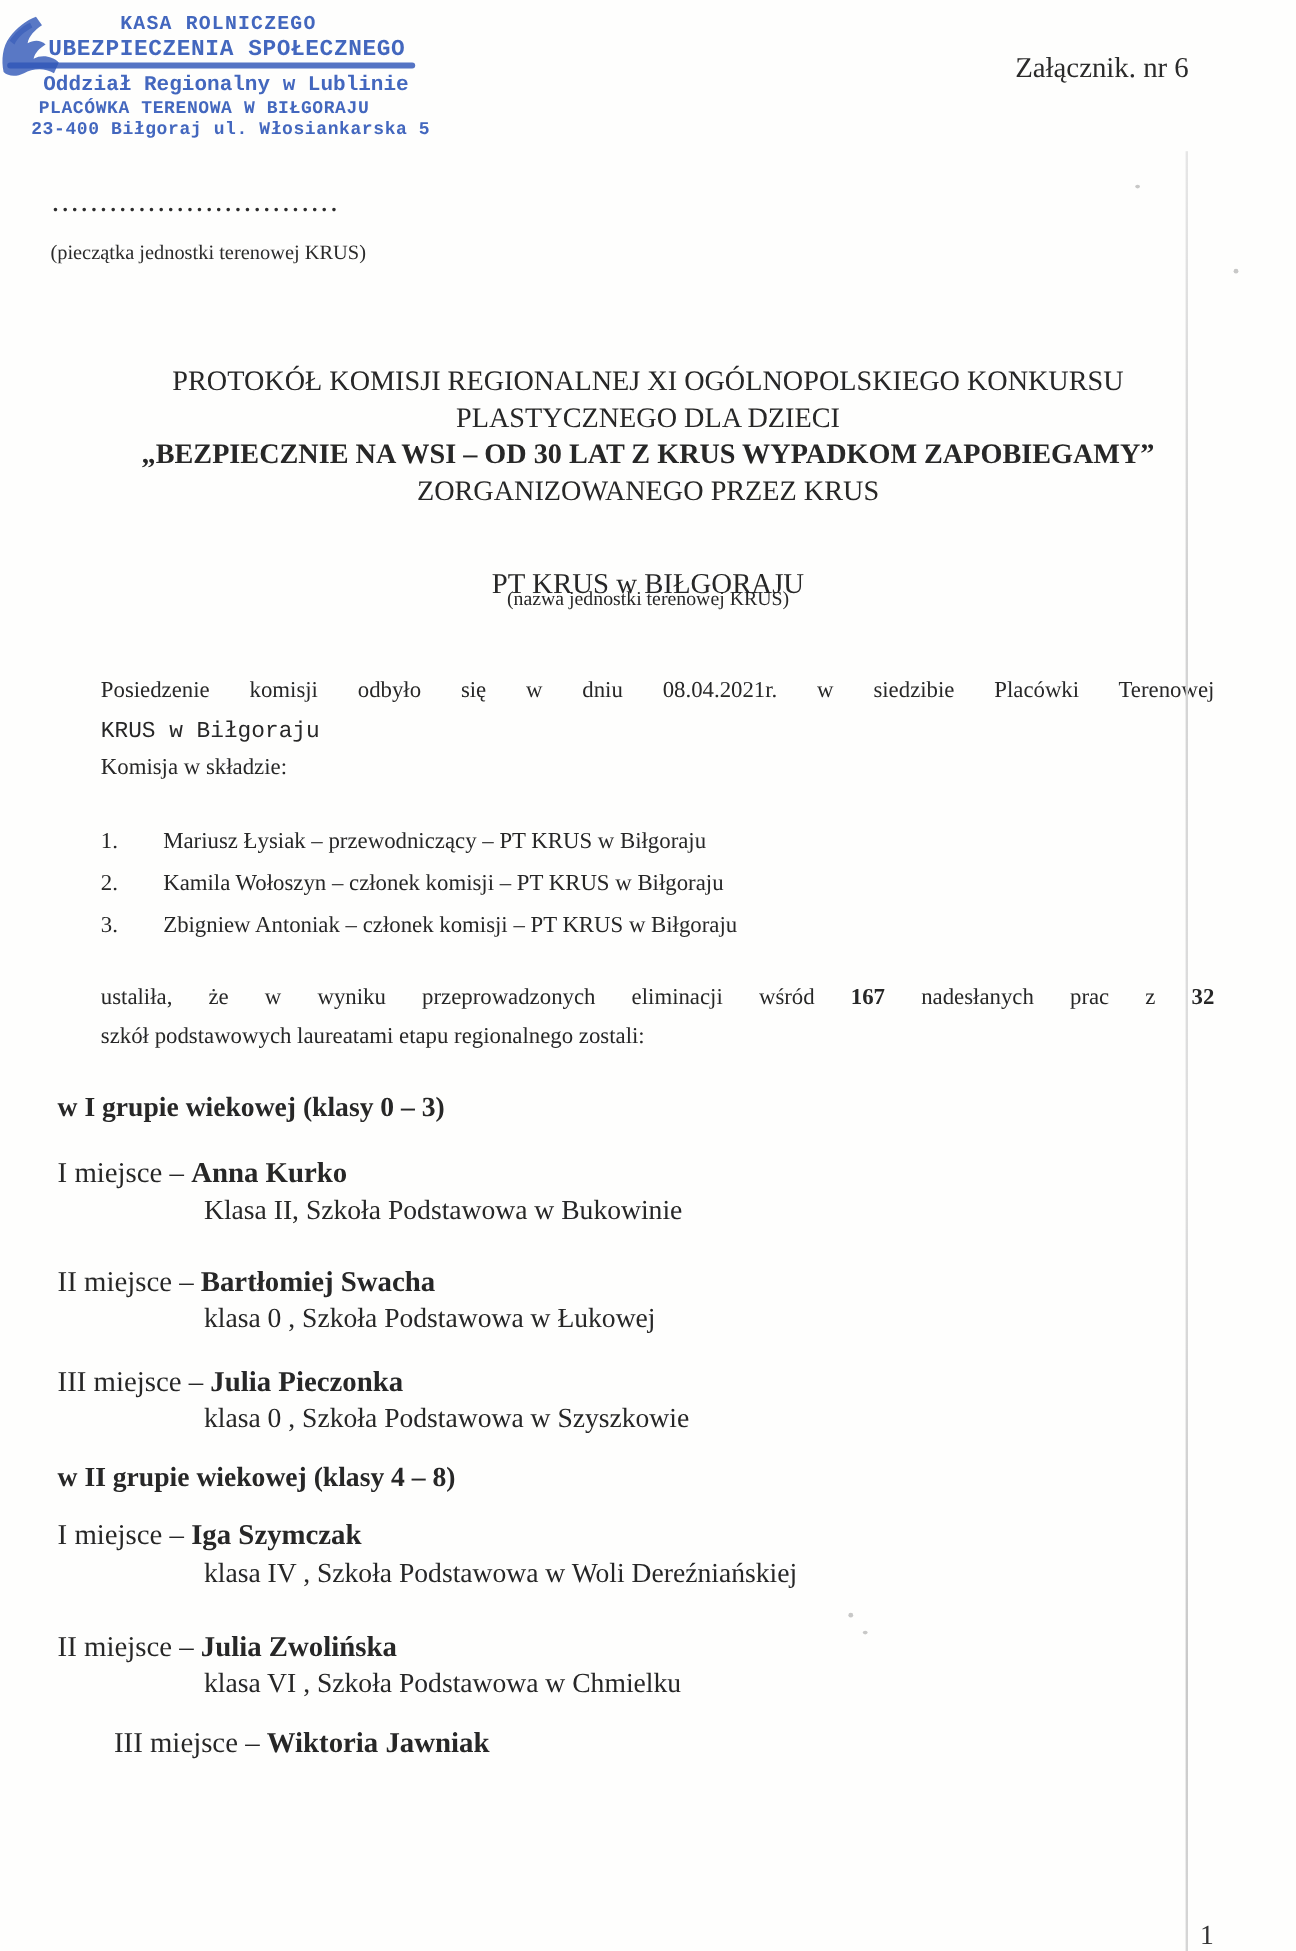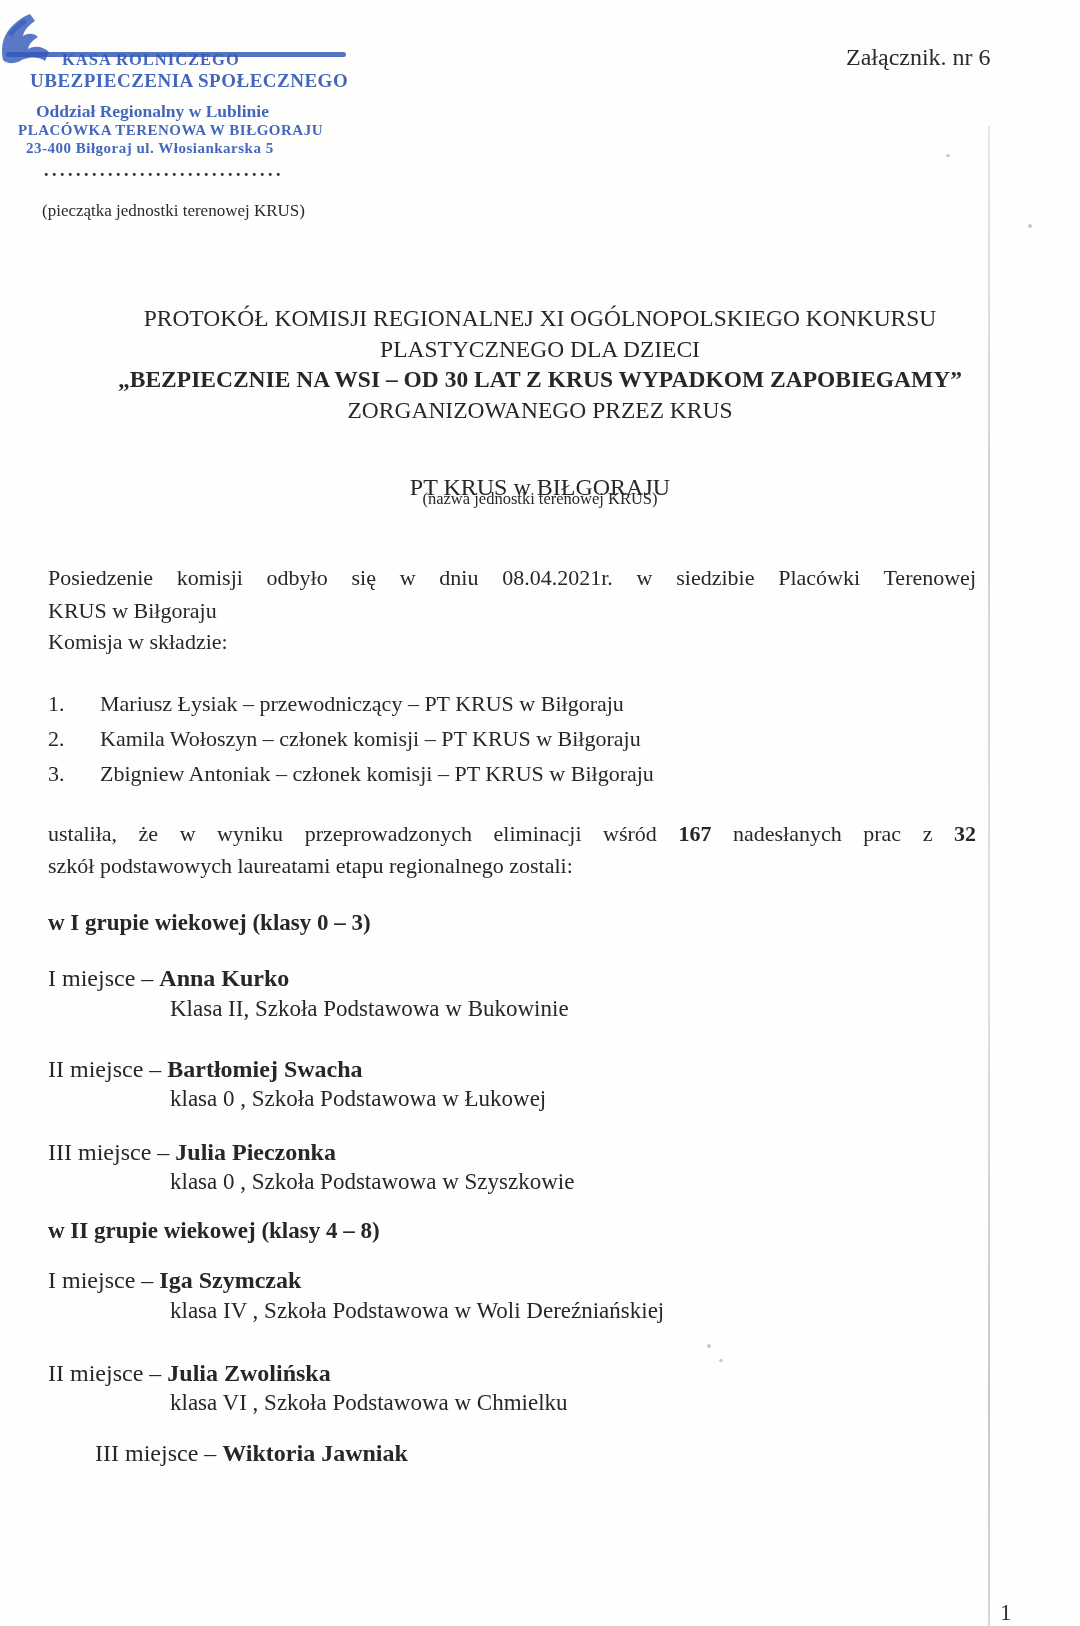--- a/index.html
+++ b/index.html
@@ -10,26 +10,25 @@
     overflow:hidden;
     font-family:"Liberation Serif", serif;
     color:#272727;
   }
   .abs{position:absolute;}
 
   
   .stamp{position:absolute;left:0;top:6px;width:370px;height:120px;}
   .stamp-line{
     position:absolute;
-    font-family:Liberation Serif, serif;
+    font-family:Liberation Mono, monospace;
     font-weight:bold;
     color:rgba(47,86,183,0.90);
-    text-align:left;
+    text-align:center;
     white-space:nowrap;
-    margin-top:40px;
   }
   .stamp-l1{top:4px;left:62px;width:240px;font-size:16.5px;letter-spacing:1px;}
   .stamp-l2{top:24px;left:30px;width:318px;font-size:19px;letter-spacing:0.5px;}
   .stamp-bar{
     position:absolute;top:46px;left:6px;width:340px;height:5px;
     background:rgba(47,86,183,0.82);border-radius:3px;
   }
   .stamp-l3{top:55px;left:36px;width:280px;font-size:17.5px;}
   .stamp-l4{top:76px;left:18px;width:304px;font-size:15px;letter-spacing:0.5px;}
   .stamp-l5{top:94px;left:26px;width:288px;font-size:15px;letter-spacing:0.5px;}
@@ -57,27 +56,27 @@
   .unit-name{
     position:absolute;top:460px;left:40px;width:1000px;
     text-align:center;font-size:24px;white-space:nowrap;margin-top:14px;
   }
   .unit-caption{
     position:absolute;top:489px;left:40px;width:1000px;
     text-align:center;font-size:16.5px;white-space:nowrap;
   }
 
   
-  .body-text{font-size:22px;color:#272727;}
+  .body-text{font-size:19px;color:#272727;margin-left:36px;}
   .just{
     text-align:justify;
     text-align-last:justify;
   }
   .m1{top:565px;left:48px;width:928px;}
-  .m2{top:598px;left:48px;}
+  .m2{top:598px;left:48px;font-family:Liberation Mono, monospace;}
   .m3{top:629px;left:48px;}
 
   .committee-row{left:48px;width:930px;display:flex;}
   .committee-num{width:52px;flex:0 0 52px;}
   .c1{top:691px;} .c2{top:726px;} .c3{top:761px;}
 
   .r1{top:821px;left:48px;width:928px;}
   .r2{top:853px;left:48px;}
   .bold{font-weight:bold;}
 

